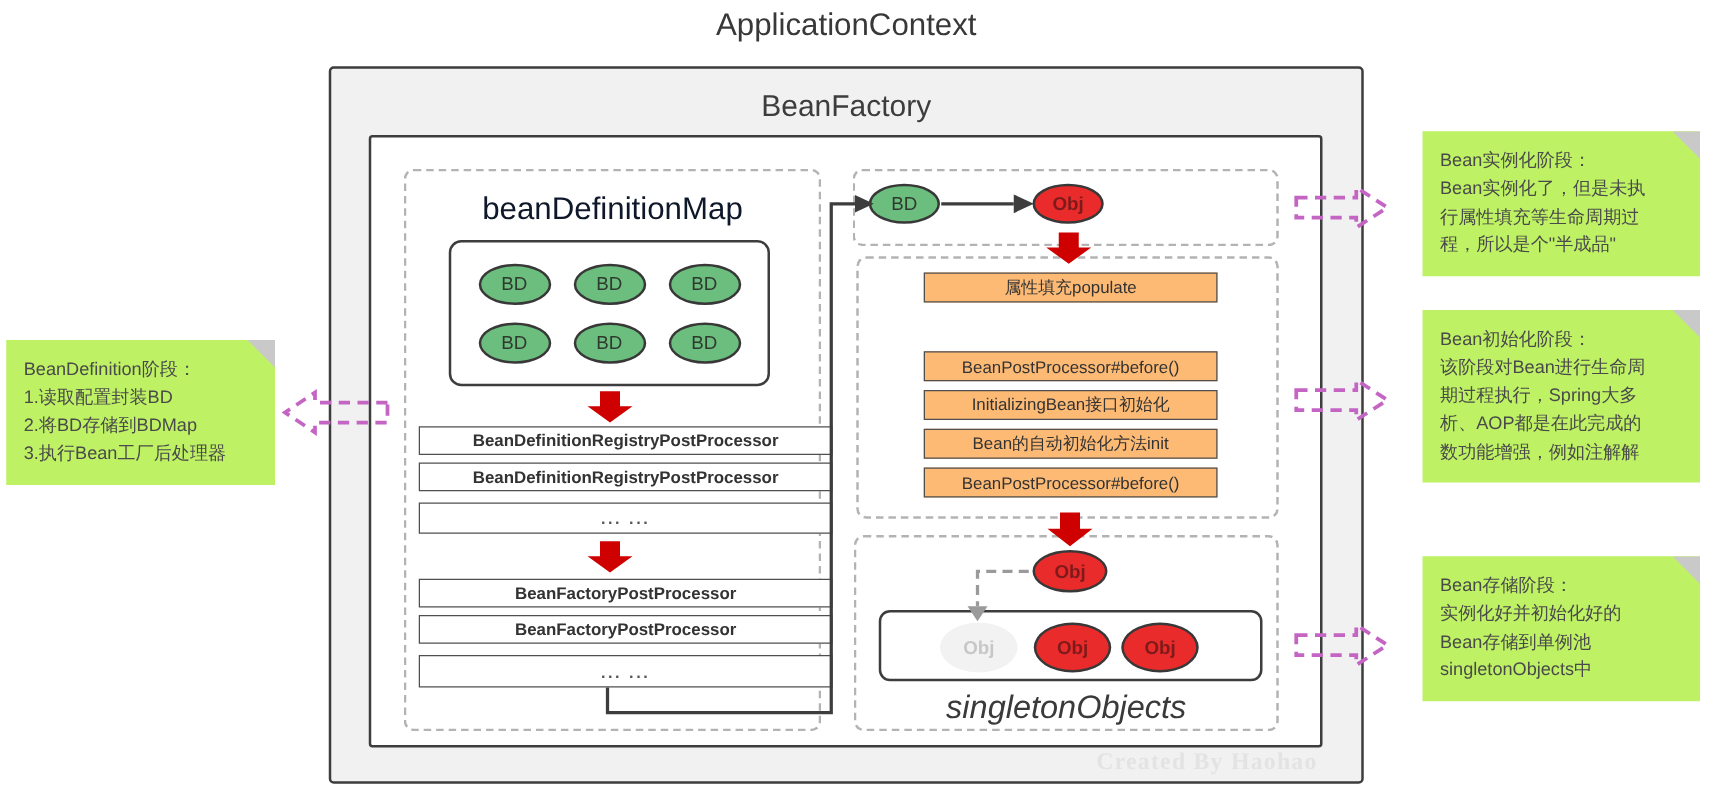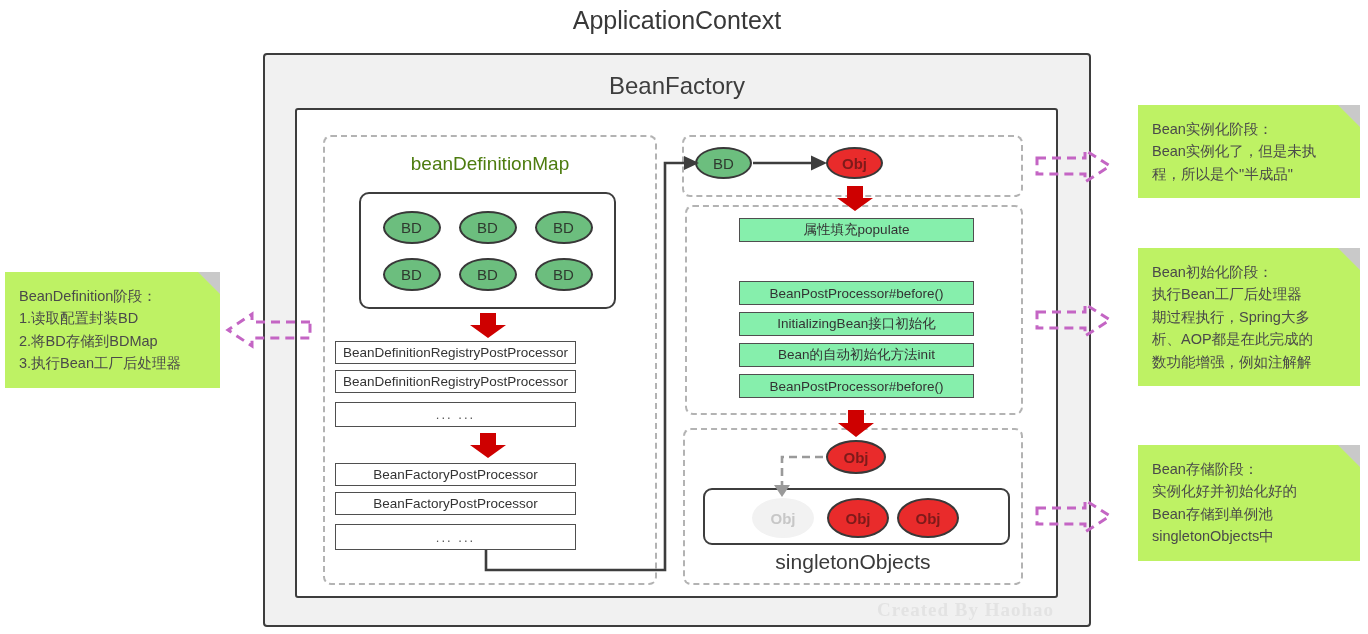--- a/index.html
+++ b/index.html
@@ -12,43 +12,43 @@
 
   .title{left:263px;top:6px;width:828px;font-size:25px;color:#383838;}
   .outer-box{left:263px;top:53px;width:828px;height:574px;background:#f1f1f1;
     border:2.4px solid #3d3d3d;border-radius:4px;box-sizing:border-box;}
   .bf-label{left:263px;top:72px;width:828px;font-size:24px;color:#3d3d3d;}
   .inner-box{left:295px;top:108px;width:763px;height:490px;background:#fff;
     border:2.4px solid #3d3d3d;border-radius:3px;box-sizing:border-box;}
 
   .dashed{border:2px dashed #b3b3b3;border-radius:8px;box-sizing:border-box;background:#fff;}
   .left-panel{left:323px;top:135px;width:334px;height:450px;}
-  .bdm-label{left:323px;top:153px;width:334px;font-size:19px;color:#4d7c0f;}
+  .bdm-label{left:323px;top:153px;width:334px;font-size:25px;color:#0f172a;}
   .bdmap-box{left:359px;top:192px;width:257px;height:117px;background:#fff;
     border:2.5px solid #3d3d3d;border-radius:10px;box-sizing:border-box;
     display:flex;flex-wrap:wrap;align-content:center;justify-content:center;gap:14px 18px;}
   .oval{border-radius:50%;box-sizing:border-box;display:flex;align-items:center;justify-content:center;}
   .oval.green{width:58px;height:33px;background:#6CBE7E;border:2.3px solid #383838;font-size:15px;color:#2f3a2f;}
   .oval.red{background:#E92B2B;border:2.4px solid #383838;font-size:15px;color:#7E1A1A;font-weight:bold;}
   .oval.ghost{background:#f2f2f2;border:2.4px solid #f2f2f2;font-size:15px;color:#c7c7c7;font-weight:bold;}
 
-  .rowbox{left:335px;width:241px;height:23px;background:#fff;border:1.6px solid #4f4f4f;
-    box-sizing:border-box;font-size:13.5px;color:#333;}
+  .rowbox{left:335px;width:331px;height:23px;background:#fff;border:1.6px solid #4f4f4f;
+    box-sizing:border-box;font-size:13.5px;color:#333;font-weight:bold;}
   .dots{letter-spacing:2px;font-size:13px;color:#555;}
 
   .tr-panel{left:682px;top:135px;width:341px;height:62px;}
   .mid-panel{left:685px;top:205px;width:338px;height:210px;}
   .bot-panel{left:683px;top:428px;width:340px;height:157px;}
 
-  .step{left:739px;width:235px;height:24px;background:#86efac;border:1.6px solid #4f4f4f;
+  .step{left:739px;width:235px;height:24px;background:#fdba74;border:1.6px solid #4f4f4f;
     box-sizing:border-box;font-size:13.5px;color:#333;}
 
   .pool{left:703px;top:488px;width:307px;height:57px;background:#fff;border:2.5px solid #3d3d3d;
     border-radius:9px;box-sizing:border-box;}
-  .so-label{left:683px;top:550px;width:340px;font-size:21px;color:#3a3a3a;}
+  .so-label{left:683px;top:550px;width:340px;font-size:26px;color:#3a3a3a;font-style:italic;}
 
   .note{background:#bef264;padding:13px 14px;font-size:14.5px;line-height:1.55;color:#4a4a4a;box-sizing:border-box;}
   .note .fold{position:absolute;top:0;right:0;width:22px;height:22px;background:#c9c9c9;
     clip-path:polygon(0 0,100% 0,100% 100%);}
   .note-left{left:5px;top:272px;width:215px;}
   .note-r1{left:1138px;top:105px;width:222px;}
   .note-r2{left:1138px;top:248px;width:222px;}
   .note-r3{left:1138px;top:445px;width:222px;}
 
   .watermark{left:877px;top:599px;font-family:"Liberation Serif","DejaVu Serif",serif;
@@ -110,26 +110,27 @@
     <div class="fold"></div>
     <div>BeanDefinition阶段：</div>
     <div>1.读取配置封装BD</div>
     <div>2.将BD存储到BDMap</div>
     <div>3.执行Bean工厂后处理器</div>
   </div>
   <div class="abs note note-r1">
     <div class="fold"></div>
     <div>Bean实例化阶段：</div>
     <div>Bean实例化了，但是未执</div>
+    <div>行属性填充等生命周期过</div>
     <div>程，所以是个"半成品"</div>
   </div>
   <div class="abs note note-r2">
     <div class="fold"></div>
     <div>Bean初始化阶段：</div>
-    <div>执行Bean工厂后处理器</div>
+    <div>该阶段对Bean进行生命周</div>
     <div>期过程执行，Spring大多</div>
     <div>析、AOP都是在此完成的</div>
     <div>数功能增强，例如注解解</div>
   </div>
   <div class="abs note note-r3">
     <div class="fold"></div>
     <div>Bean存储阶段：</div>
     <div>实例化好并初始化好的</div>
     <div>Bean存储到单例池</div>
     <div>singletonObjects中</div>

